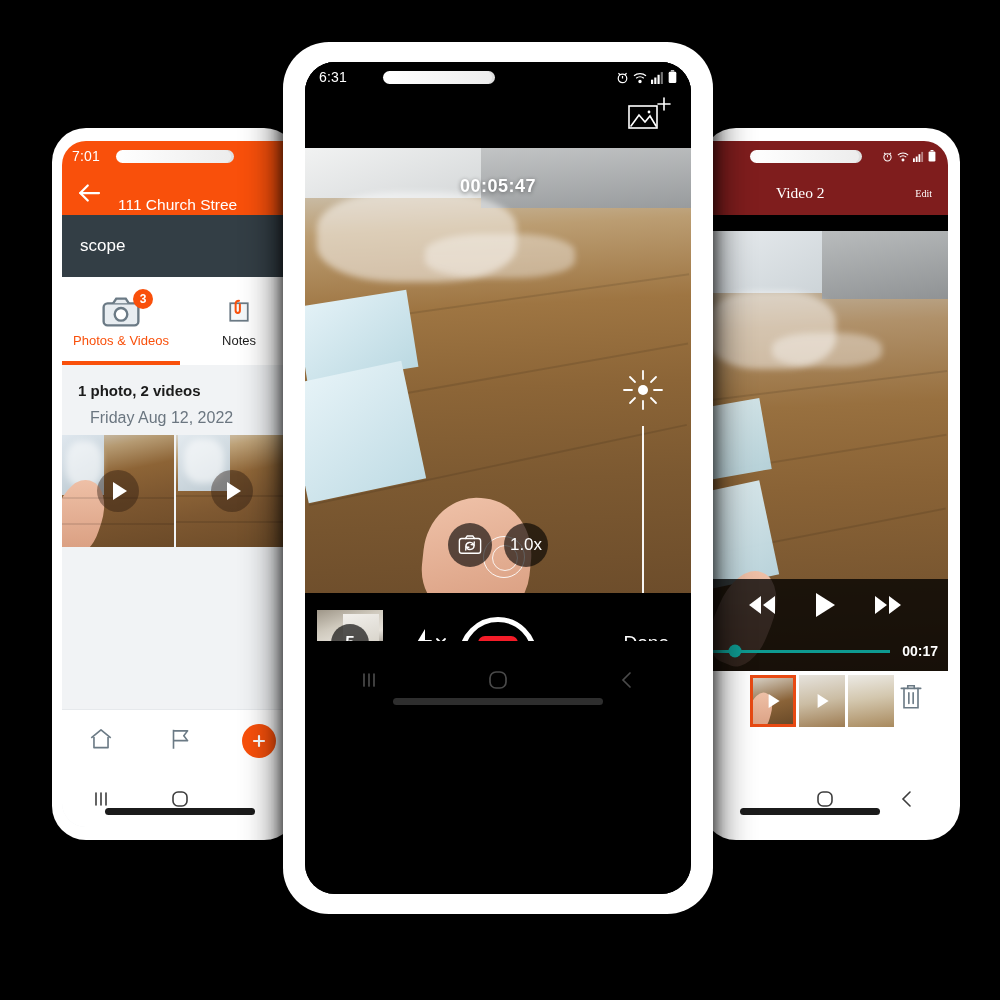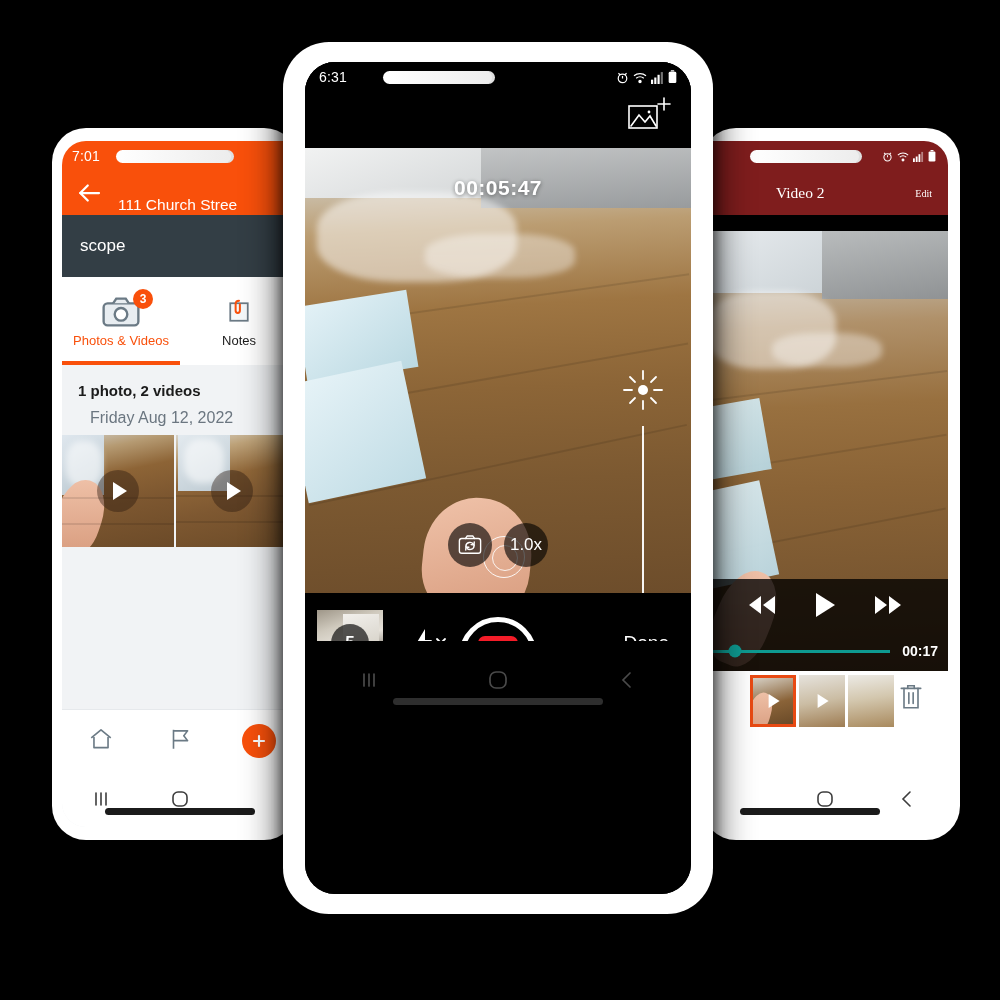--- a/index.html
+++ b/index.html
@@ -97,21 +97,21 @@
   .c-screen-inner { position: relative; width: 100%; height: 100%; background: #000; }
   .c-topbar { height: 86px; background: #000; position: relative; }
   .c-sb { height: 30px; padding: 0 14px; }
   .c-addphoto { position: absolute; right: 20px; top: 34px; width: 44px; height: 40px; }
   .c-view {
     position: relative; height: 445px; overflow: hidden;
     background: linear-gradient(178deg,#d9d6ce 0%, #cfc6b5 9%, #b99a6e 20%, #9c7340 38%, #8a6336 55%, #7a5730 74%, #6d4d2b 100%);
   }
   .c-timer {
     position: absolute; left: 0; right: 0; top: 28px; text-align: center;
-    color: #fff; font-size: 21px; font-weight: bold; letter-spacing: .5px;
+    color: #fff; font-size: 18px; font-weight: bold; letter-spacing: .5px;
     text-shadow: 0 1px 4px rgba(0,0,0,.45);
   }
   .focus-ring {
     position: absolute; left: 178px; top: 388px; width: 42px; height: 42px; border-radius: 50%;
     border: 1.5px solid rgba(255,255,255,.9);
   }
   .focus-ring::after {
     content:""; position:absolute; left:8px; top:8px; width:24px; height:24px; border-radius:50%;
     border:1.5px solid rgba(255,255,255,.85);
   }

